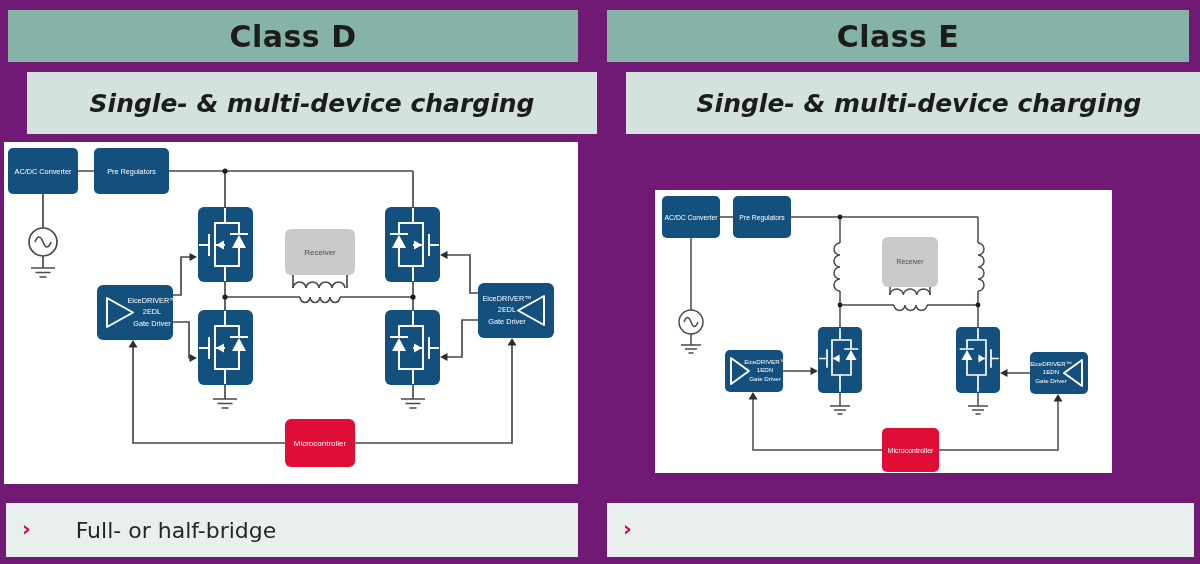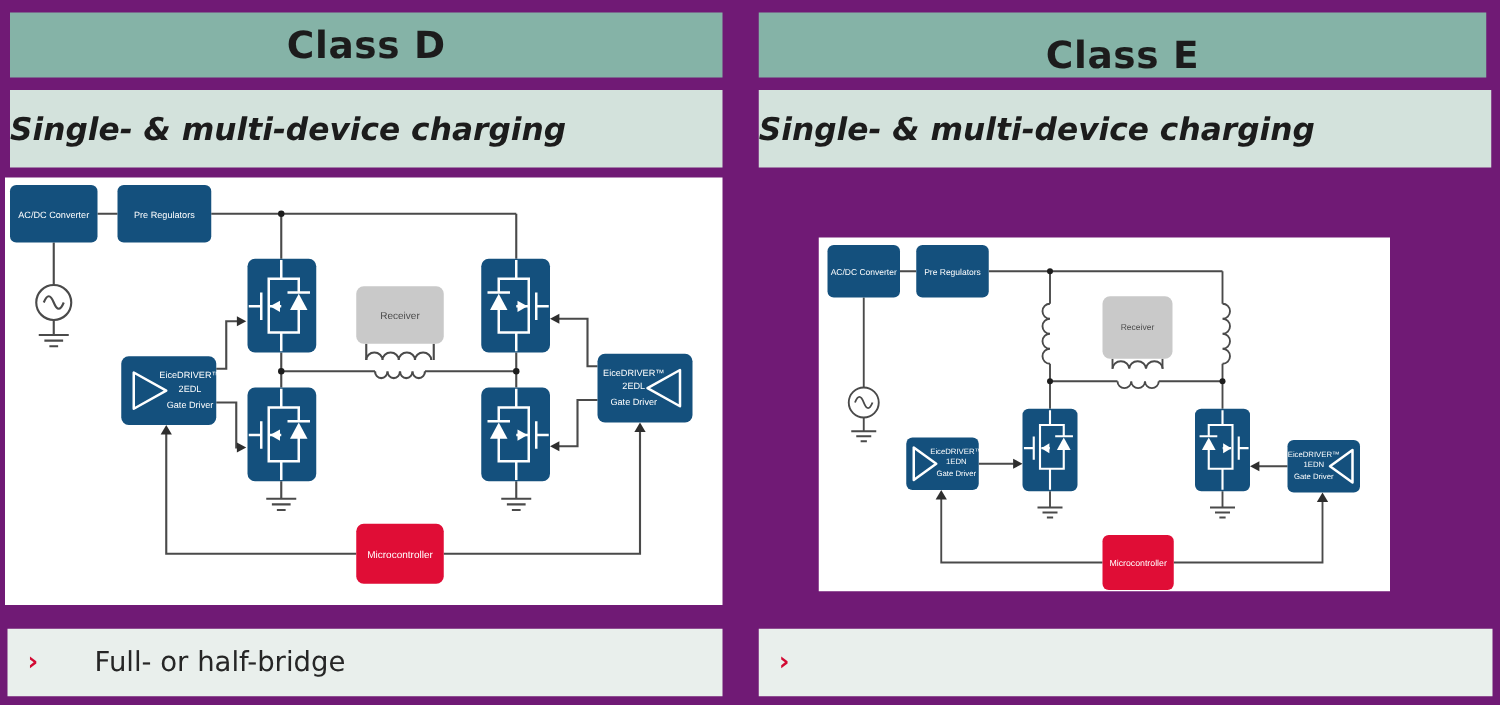--- a/index.html
+++ b/index.html
@@ -1,21 +1,21 @@
 <!DOCTYPE html>
 <html style="--header-teal: #85b3a7; --subtitle-teal: #d3e2dc; --bar-bg: #e9efec; --panel-blue: #14507d; --accent-red: #e00d36; --receiver-gray: #c9c9c9; --wire-gray: #4a4a4a; --text-dark: #1c1c1c; --bullet-red: #d20a33;"><head>
 <meta charset="utf-8">
 <style>
   html,body{margin:0;padding:0;background:#000;}
   .stage{position:relative;width:1200px;height:564px;background:#701a75;overflow:hidden;
          font-family:"DejaVu Sans","Liberation Sans",sans-serif;}
   .abs{position:absolute;box-sizing:border-box;}
   .hd{background:var(--header-teal);display:flex;align-items:center;justify-content:center;}
   .hd h1{margin:0;font-size:30px;font-weight:bold;color:var(--text-dark);letter-spacing:.5px;}
-  .sub{background:var(--subtitle-teal);display:flex;align-items:center;justify-content:flex-start;}
+  .sub{background:var(--subtitle-teal);display:flex;align-items:center;justify-content:center;margin-left:19px;}
   .sub span{font-size:25px;font-weight:bold;font-style:italic;color:var(--text-dark);}
   .diagram{background:#fff;}
   .diagram svg{display:block;width:100%;height:100%;}
   .bar{background:var(--bar-bg);display:flex;align-items:center;}
   .bar .chev{color:var(--bullet-red);font-size:21px;font-weight:bold;margin:0 0 2px 16px;flex:none;}
   .bar .btxt{font-size:22px;color:#262626;margin-left:45px;}
   
   .blk{fill:var(--panel-blue);}
   .red{fill:var(--accent-red);}
   .rcv{fill:var(--receiver-gray);}
@@ -123,21 +123,21 @@
       </svg>
     </div>
 
     <div class="abs bar" style="left:6px;top:503px;width:572px;height:54px;">
       <span class="chev">›</span>
       <span class="btxt">Full- or half-bridge</span>
     </div>
   </section>
 
   <section>
-    <header class="abs hd" style="left:607px;top:10px;width:582px;height:52px;align-items:flex-end;">
+    <header class="abs hd" style="left:607px;top:10px;width:582px;height:52px;">
       <h1>Class E</h1>
     </header>
     <div class="abs sub" style="left:607px;top:72px;width:586px;height:62px;">
       <span>Single- &amp; multi-device charging</span>
     </div>
 
     <div class="abs diagram" style="left:655px;top:190px;width:457px;height:283px;">
       <svg viewBox="0 0 457 283">
         <defs>
           <g id="fetE">

